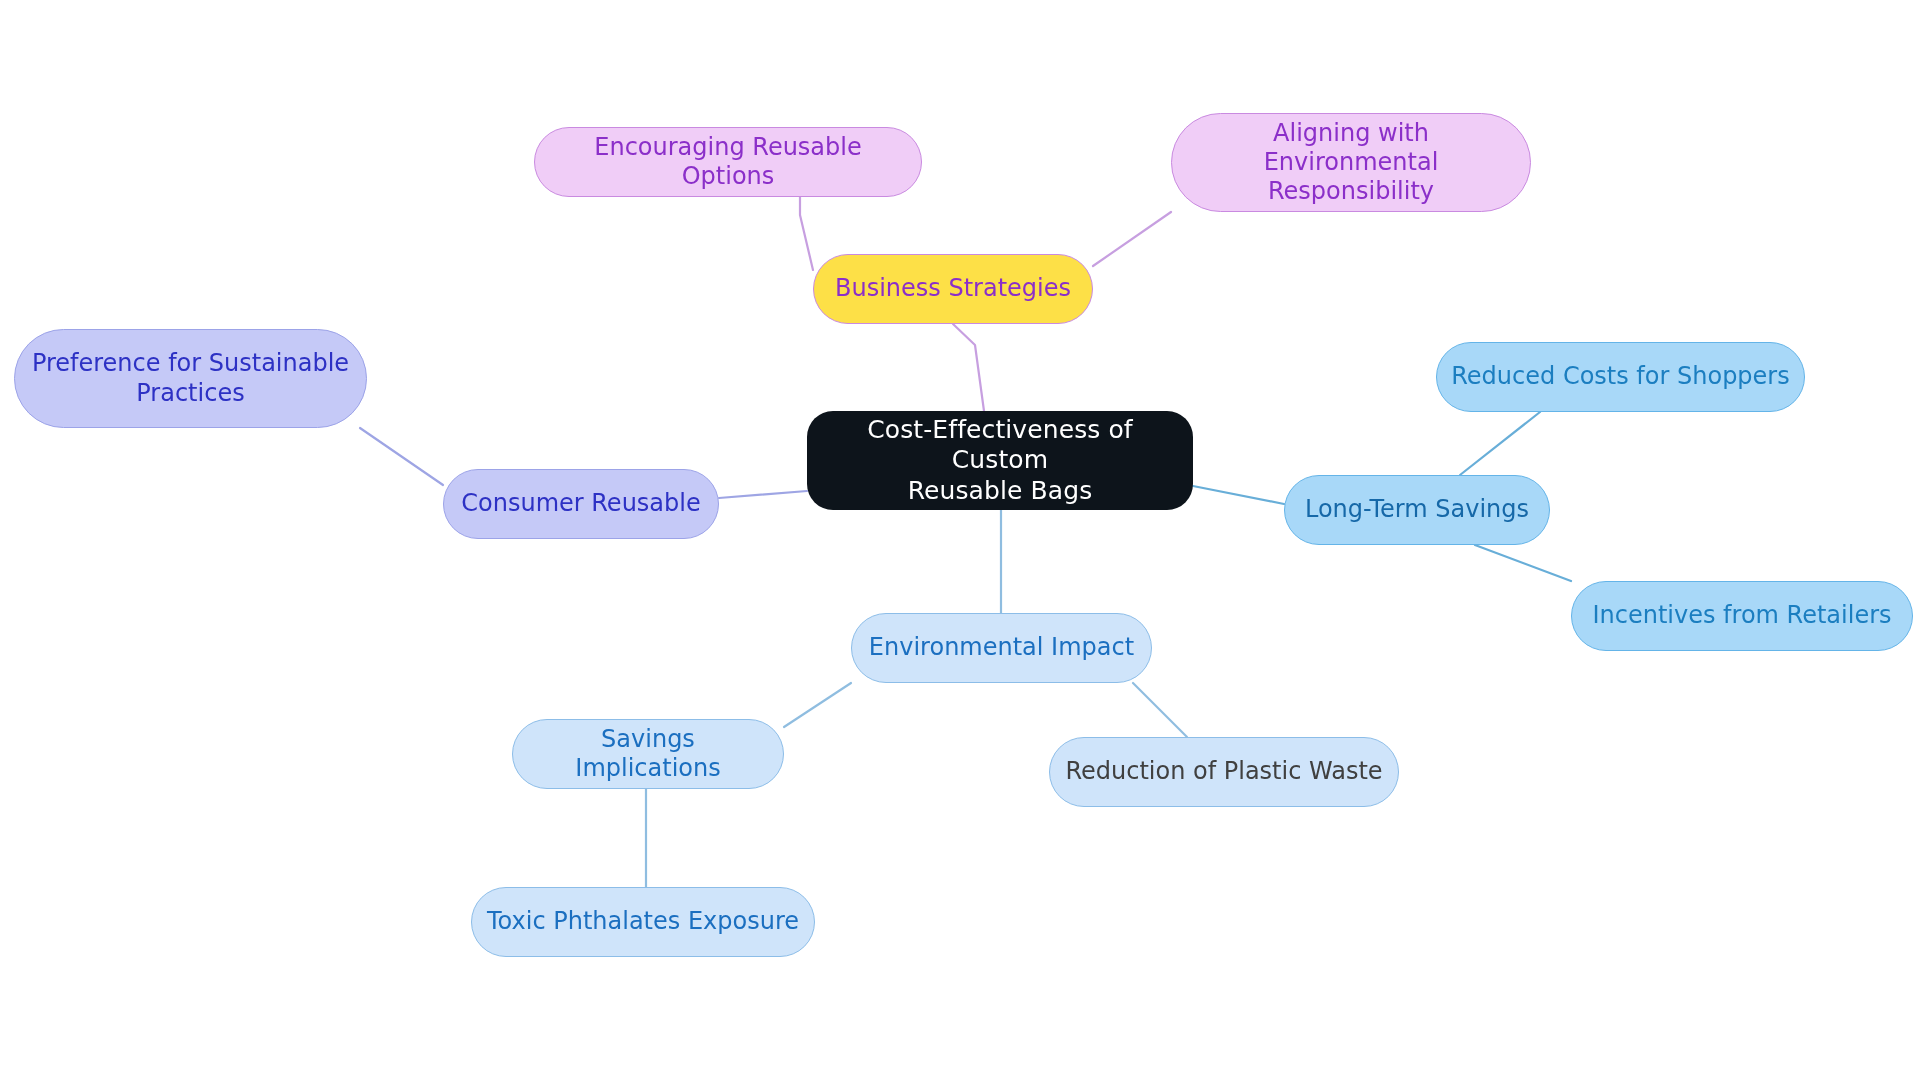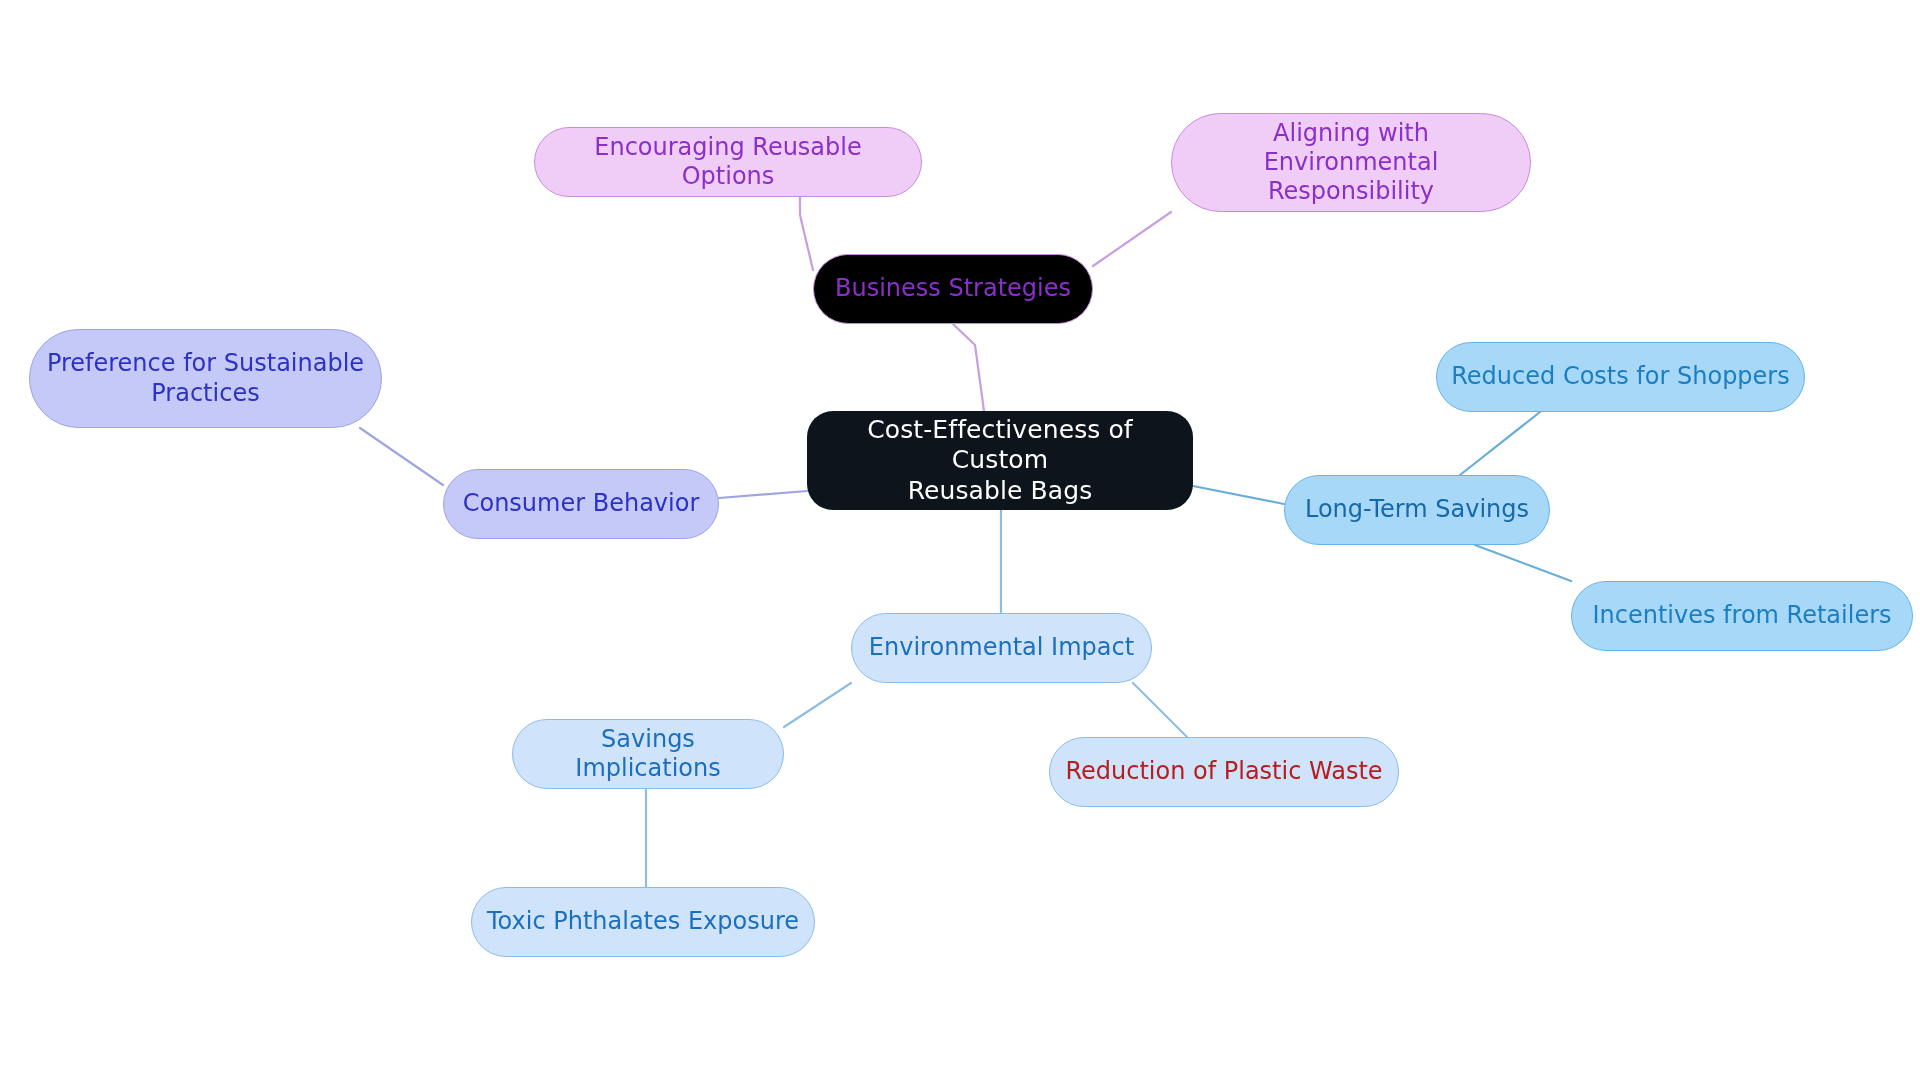--- a/index.html
+++ b/index.html
@@ -69,28 +69,28 @@
       <path d="M 443 485 L 360 428" fill="none" stroke="#9ea5e4" stroke-width="2.2" stroke-linecap="round" stroke-linejoin="round"></path>
       <path d="M 1460 475 L 1540 412" fill="none" stroke="#68aed8" stroke-width="2.2" stroke-linecap="round" stroke-linejoin="round"></path>
       <path d="M 1475 545 L 1571 581" fill="none" stroke="#68aed8" stroke-width="2.2" stroke-linecap="round" stroke-linejoin="round"></path>
       <path d="M 851 683 L 784 727" fill="none" stroke="#8fbde0" stroke-width="2.2" stroke-linecap="round" stroke-linejoin="round"></path>
       <path d="M 1133 683 L 1187 737" fill="none" stroke="#8fbde0" stroke-width="2.2" stroke-linecap="round" stroke-linejoin="round"></path>
       <path d="M 646 789 L 646 887" fill="none" stroke="#8fbde0" stroke-width="2.2" stroke-linecap="round" stroke-linejoin="round"></path>
     </svg>
   <div id="node-layer">
       <div class="node node-root" style="left: 807px; top: 411px; width: 386px; height: 99px; background: rgb(13, 20, 27); color: rgb(255, 255, 255);"><span>Cost-Effectiveness of Custom
 Reusable Bags</span></div>
-      <div class="node node-branch" style="left: 813px; top: 254px; width: 280px; height: 70px; background: #000000; color: rgb(139, 47, 201); border-color: rgb(201, 138, 224); justify-content: center;"><span>Business Strategies</span></div>
+      <div class="node node-branch" style="left: 813px; top: 254px; width: 280px; height: 70px; background: #fde047; color: rgb(139, 47, 201); border-color: rgb(201, 138, 224); justify-content: center;"><span>Business Strategies</span></div>
       <div class="node node-leaf" style="left: 534px; top: 127px; width: 388px; height: 70px; background: rgb(240, 205, 247); color: rgb(139, 47, 201); border-color: rgb(201, 138, 224);"><span>Encouraging Reusable Options</span></div>
       <div class="node node-leaf" style="left: 1171px; top: 113px; width: 360px; height: 99px; background: rgb(240, 205, 247); color: rgb(139, 47, 201); border-color: rgb(201, 138, 224);"><span>Aligning with Environmental
 Responsibility</span></div>
-      <div class="node node-branch" style="left: 443px; top: 469px; width: 276px; height: 70px; background: rgb(197, 201, 247); color: rgb(45, 49, 196); border-color: rgb(156, 163, 232);"><span>Consumer Behavior</span></div>
-      <div class="node node-leaf" style="left: 29px; top: 329px; width: 353px; height: 99px; background: rgb(197, 201, 247); color: rgb(45, 49, 196); border-color: rgb(156, 163, 232);"><span>Preference for Sustainable
+      <div class="node node-branch" style="left: 443px; top: 469px; width: 276px; height: 70px; background: rgb(197, 201, 247); color: rgb(45, 49, 196); border-color: rgb(156, 163, 232);"><span>Consumer Reusable</span></div>
+      <div class="node node-leaf" style="left: 14px; top: 329px; width: 353px; height: 99px; background: rgb(197, 201, 247); color: rgb(45, 49, 196); border-color: rgb(156, 163, 232);"><span>Preference for Sustainable
 Practices</span></div>
       <div class="node node-branch" style="left: 1284px; top: 475px; width: 266px; height: 70px; background: rgb(168, 216, 248); color: rgb(22, 104, 168); border-color: rgb(100, 180, 232);"><span>Long-Term Savings</span></div>
       <div class="node node-leaf" style="left: 1436px; top: 342px; width: 369px; height: 70px; background: rgb(168, 216, 248); color: rgb(27, 126, 192); border-color: rgb(100, 180, 232);"><span>Reduced Costs for Shoppers</span></div>
       <div class="node node-leaf" style="left: 1571px; top: 581px; width: 342px; height: 70px; background: rgb(168, 216, 248); color: rgb(27, 126, 192); border-color: rgb(100, 180, 232);"><span>Incentives from Retailers</span></div>
       <div class="node node-branch" style="left: 851px; top: 613px; width: 301px; height: 70px; background: rgb(207, 228, 250); color: rgb(27, 111, 192); border-color: rgb(140, 189, 232);"><span>Environmental Impact</span></div>
       <div class="node node-leaf" style="left: 512px; top: 719px; width: 272px; height: 70px; background: rgb(207, 228, 250); color: rgb(27, 111, 192); border-color: rgb(140, 189, 232);"><span>Savings Implications</span></div>
       <div class="node node-leaf" style="left: 471px; top: 887px; width: 344px; height: 70px; background: rgb(207, 228, 250); color: rgb(27, 111, 192); border-color: rgb(140, 189, 232); text-align: center;"><span>Toxic Phthalates Exposure</span></div>
-      <div class="node node-leaf" style="left: 1049px; top: 737px; width: 350px; height: 70px; background: rgb(207, 228, 250); color: #b91c1c; border-color: rgb(140, 189, 232);"><span>Reduction of Plastic Waste</span></div>
+      <div class="node node-leaf" style="left: 1049px; top: 737px; width: 350px; height: 70px; background: rgb(207, 228, 250); color: #404040; border-color: rgb(140, 189, 232);"><span>Reduction of Plastic Waste</span></div>
     </div>
 </div>
 
 </body></html>

